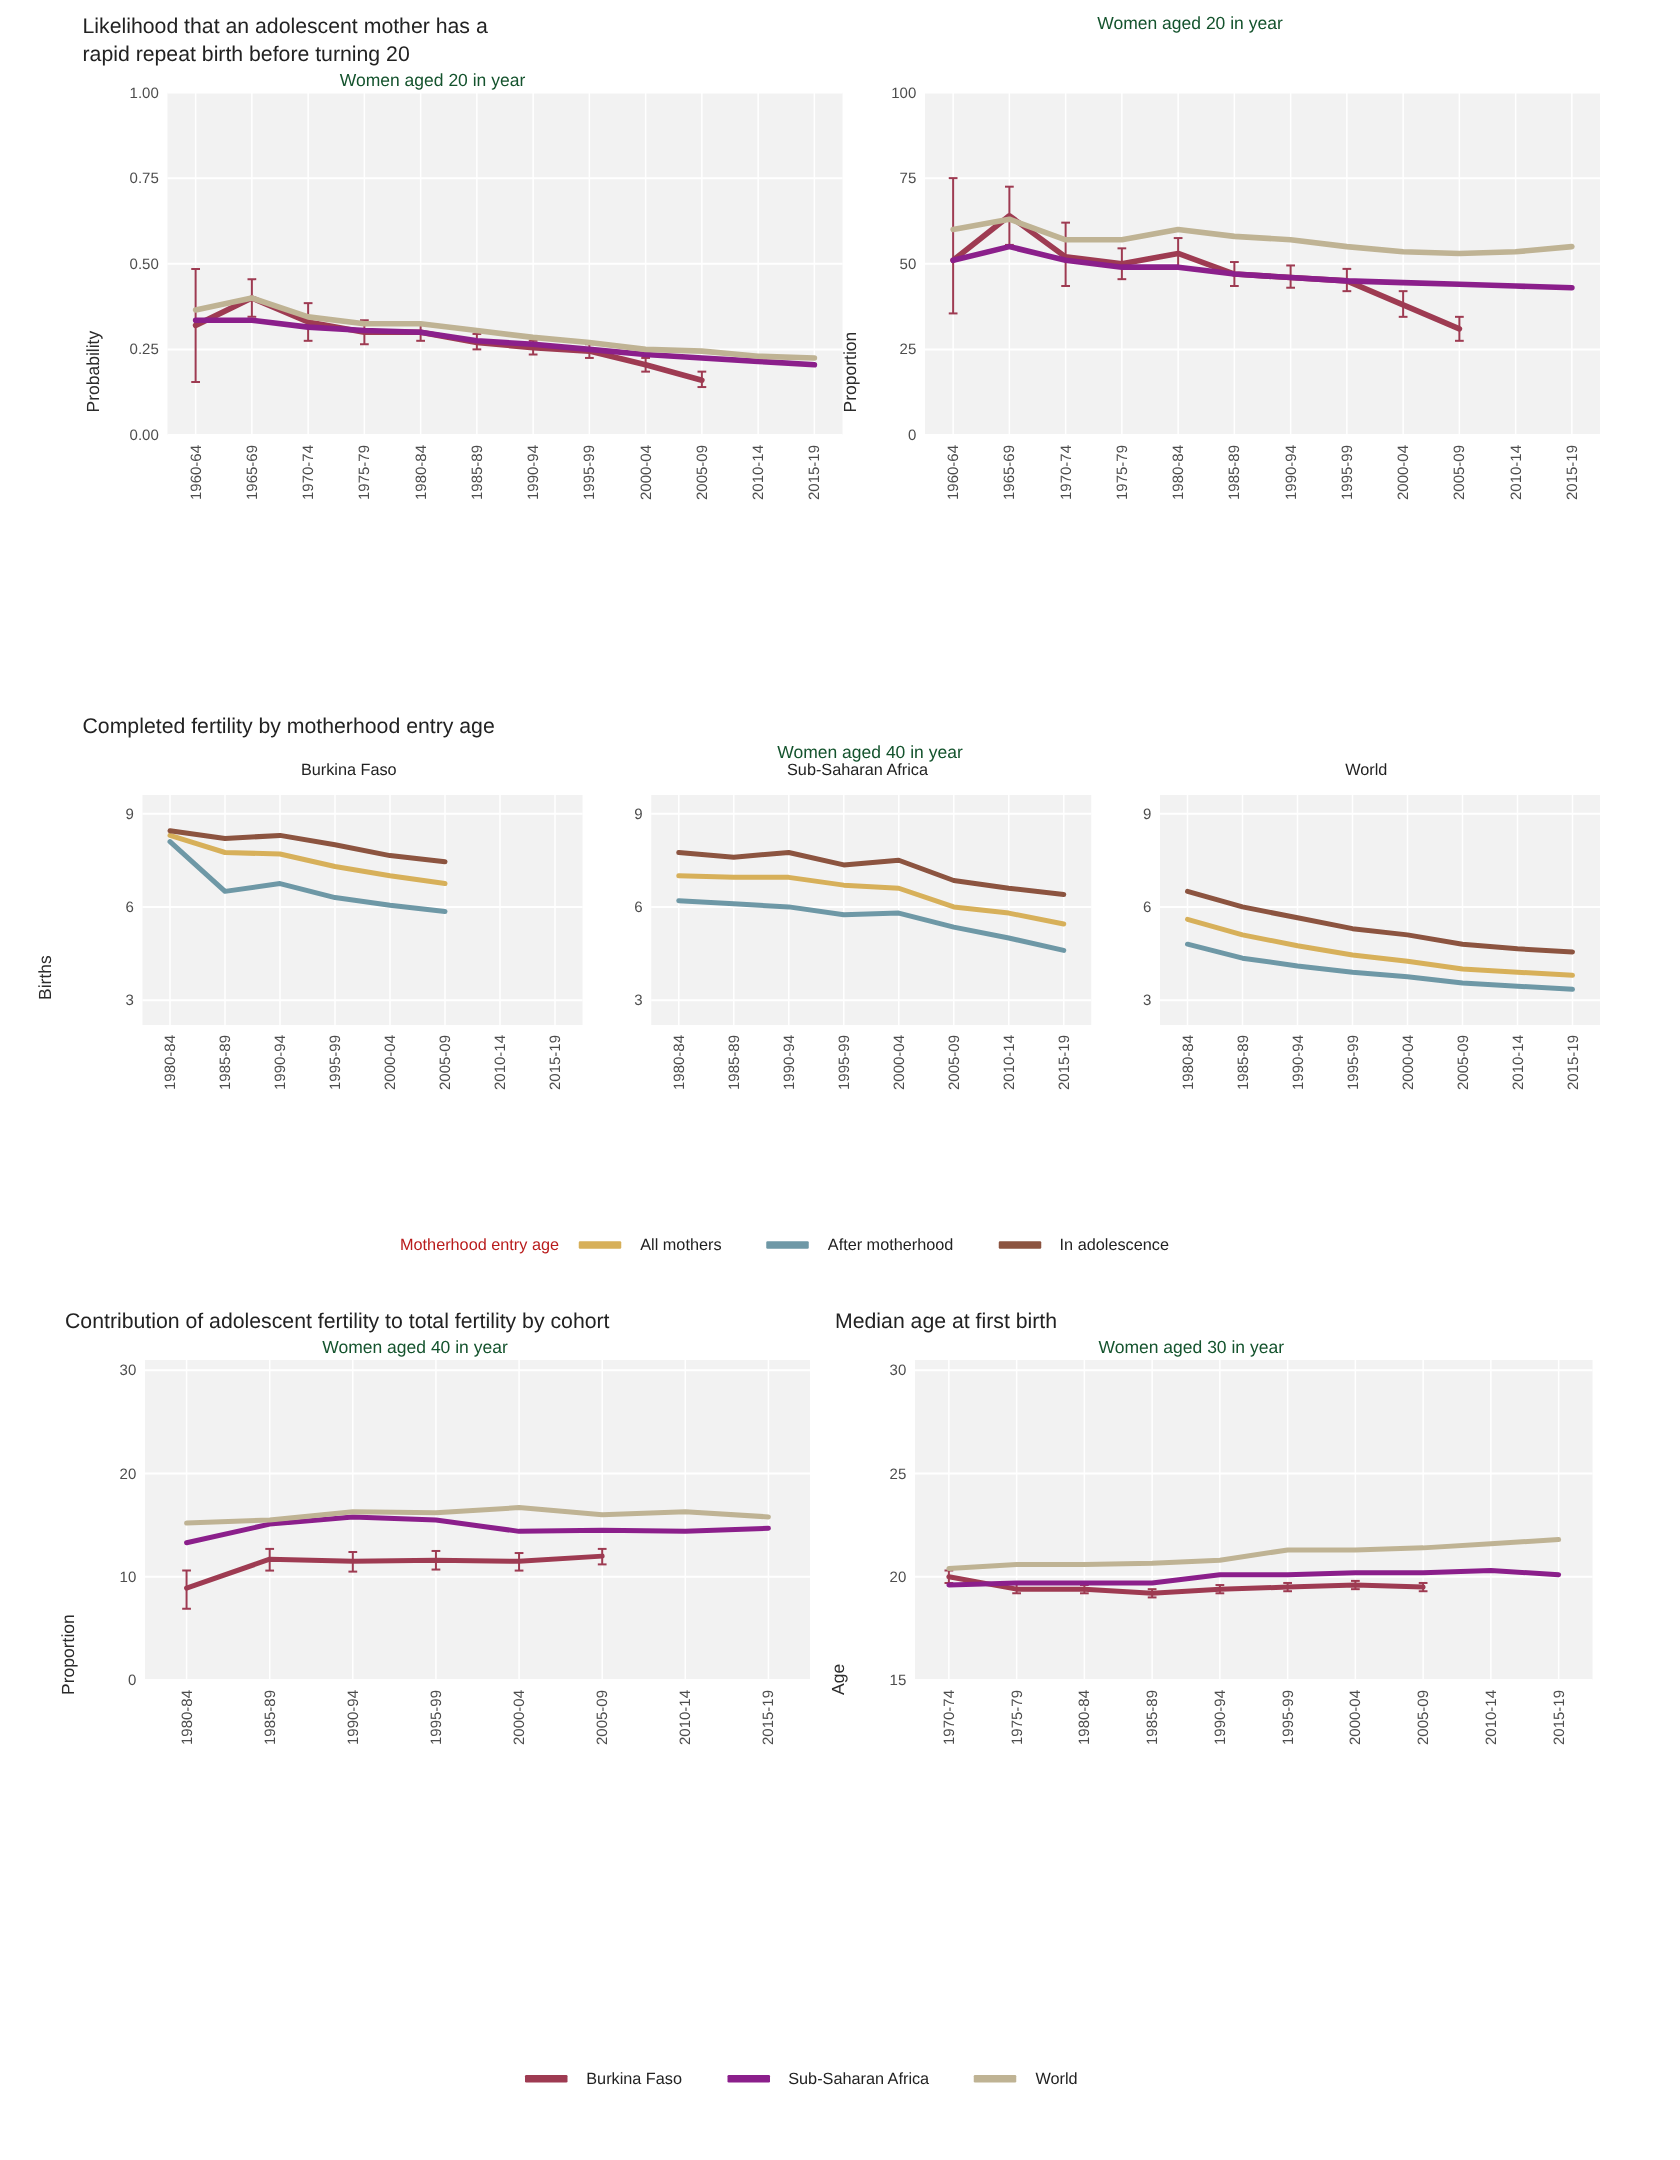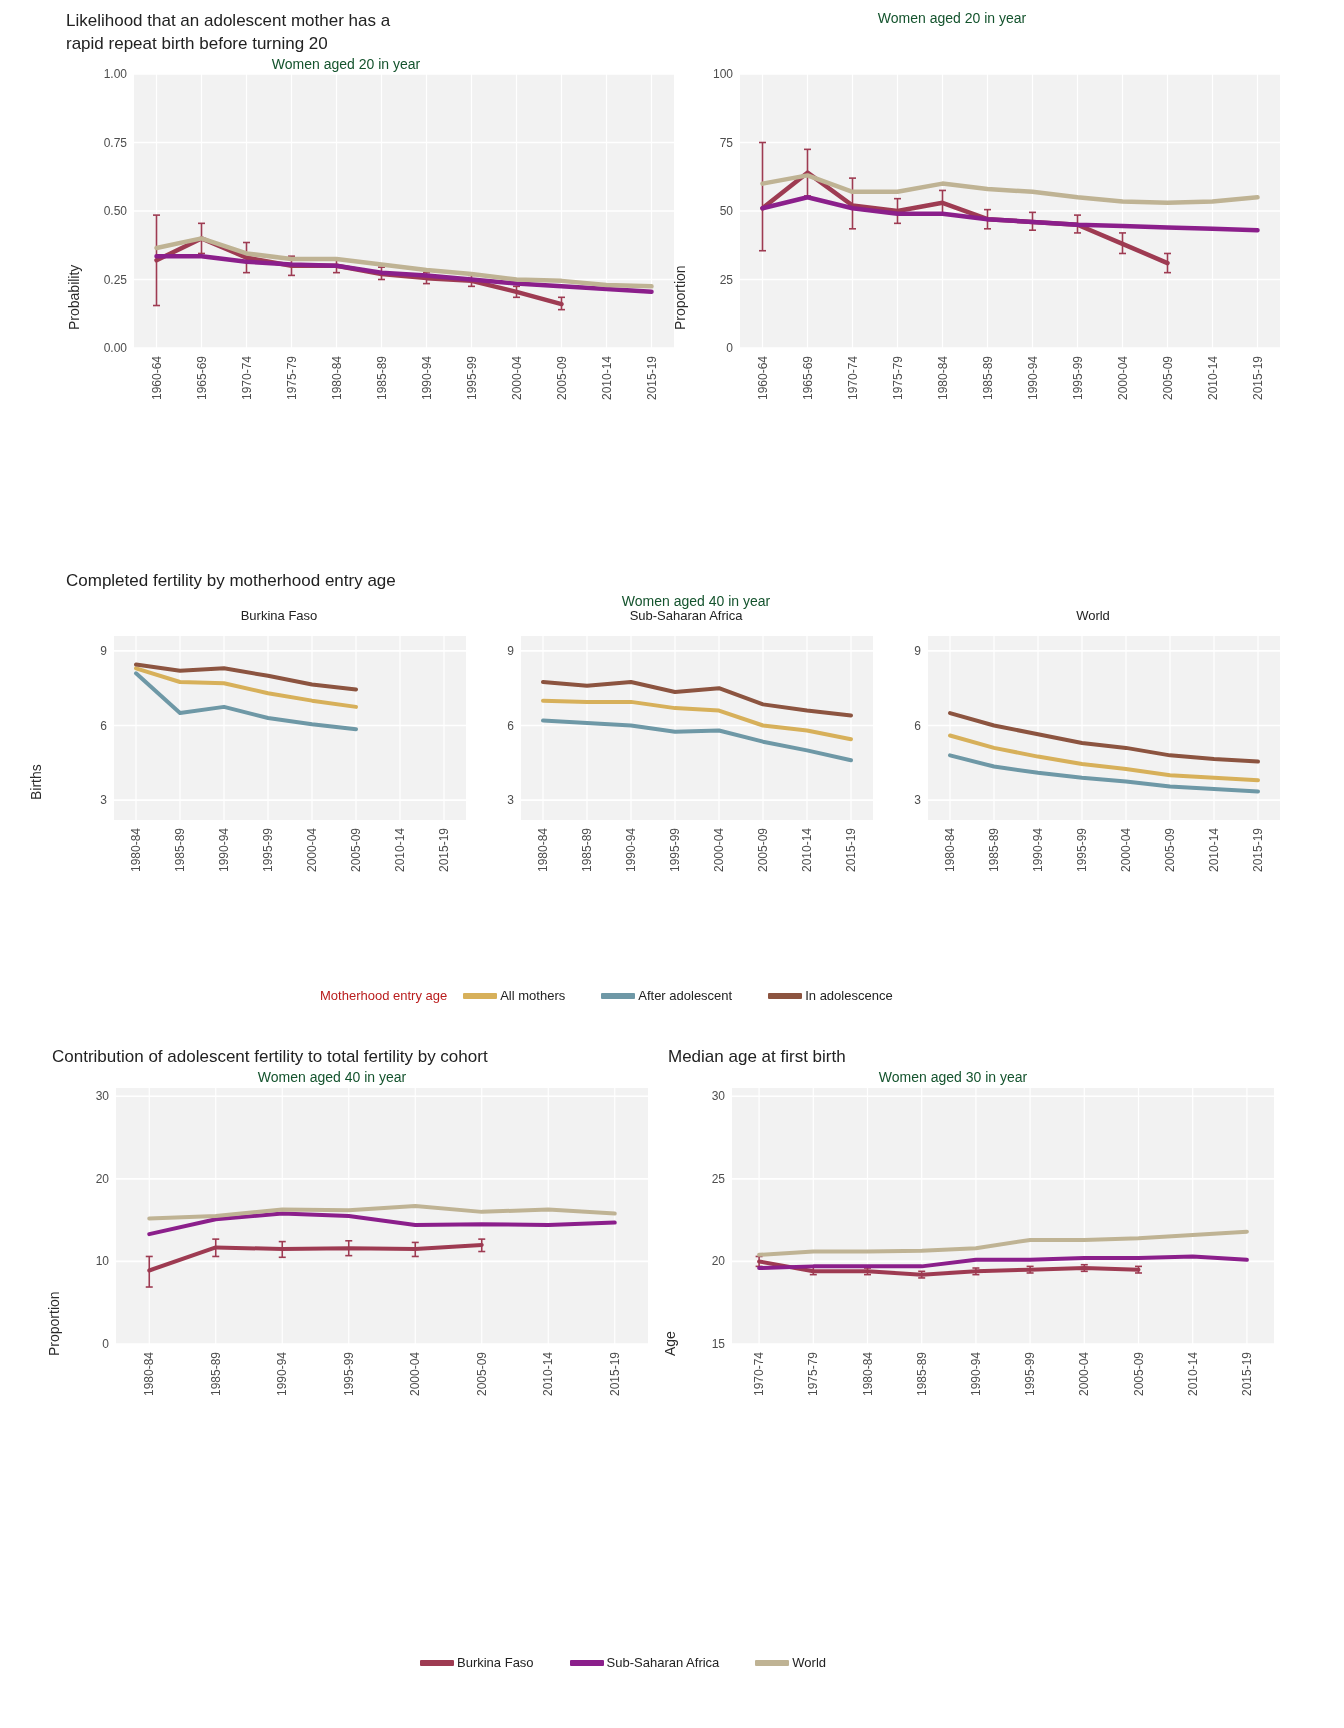--- a/index.html
+++ b/index.html
@@ -42,21 +42,21 @@
   }
   .legend-row {
     position: absolute;
     display: flex;
     align-items: center;
     gap: 10px;
     font-size: 13px;
     color: #222;
   }
   .legend-title { font-size: 13px; color: #b91c1c; margin-right: 6px; }
-  .legend-item { display: flex; align-items: center; gap: 3px; margin-right: 26px; }
+  .legend-item { display: flex; align-items: center; gap: 15px; margin-right: 26px; }
   .legend-swatch { width: 34px; height: 6px; border-radius: 1px; display: inline-block; }
   svg { display: block; }
 </style>
 </head>
 <body>
 
 <div class="panel" style="left:66px; top:10px; width:600px; height:510px;">
   <div class="panel-title">Likelihood that an adolescent mother has a
 rapid repeat birth before turning 20</div>
   <div class="axis-title-y" style="left:0px; top:320px;">Probability</div>
@@ -306,21 +306,21 @@
 </div>
 
 <div class="legend-row" style="left:320px; top:988px;">
   <span class="legend-title">Motherhood entry age</span>
   <span class="legend-item">
     <span class="legend-swatch" style="background:#d7b05a;"></span>
     <span>All mothers</span>
   </span>
   <span class="legend-item">
     <span class="legend-swatch" style="background:#6e98a6;"></span>
-    <span>After adolescent</span>
+    <span>After motherhood</span>
   </span>
   <span class="legend-item">
     <span class="legend-swatch" style="background:#8c5440;"></span>
     <span>In adolescence</span>
   </span>
 </div>
 
 <div class="panel" style="left:52px; top:1046px; width:600px; height:500px;">
   <div class="panel-title">Contribution of adolescent fertility to total fertility by cohort</div>
   <div class="axis-title-y" style="left:-6px; top:310px;">Proportion</div>

